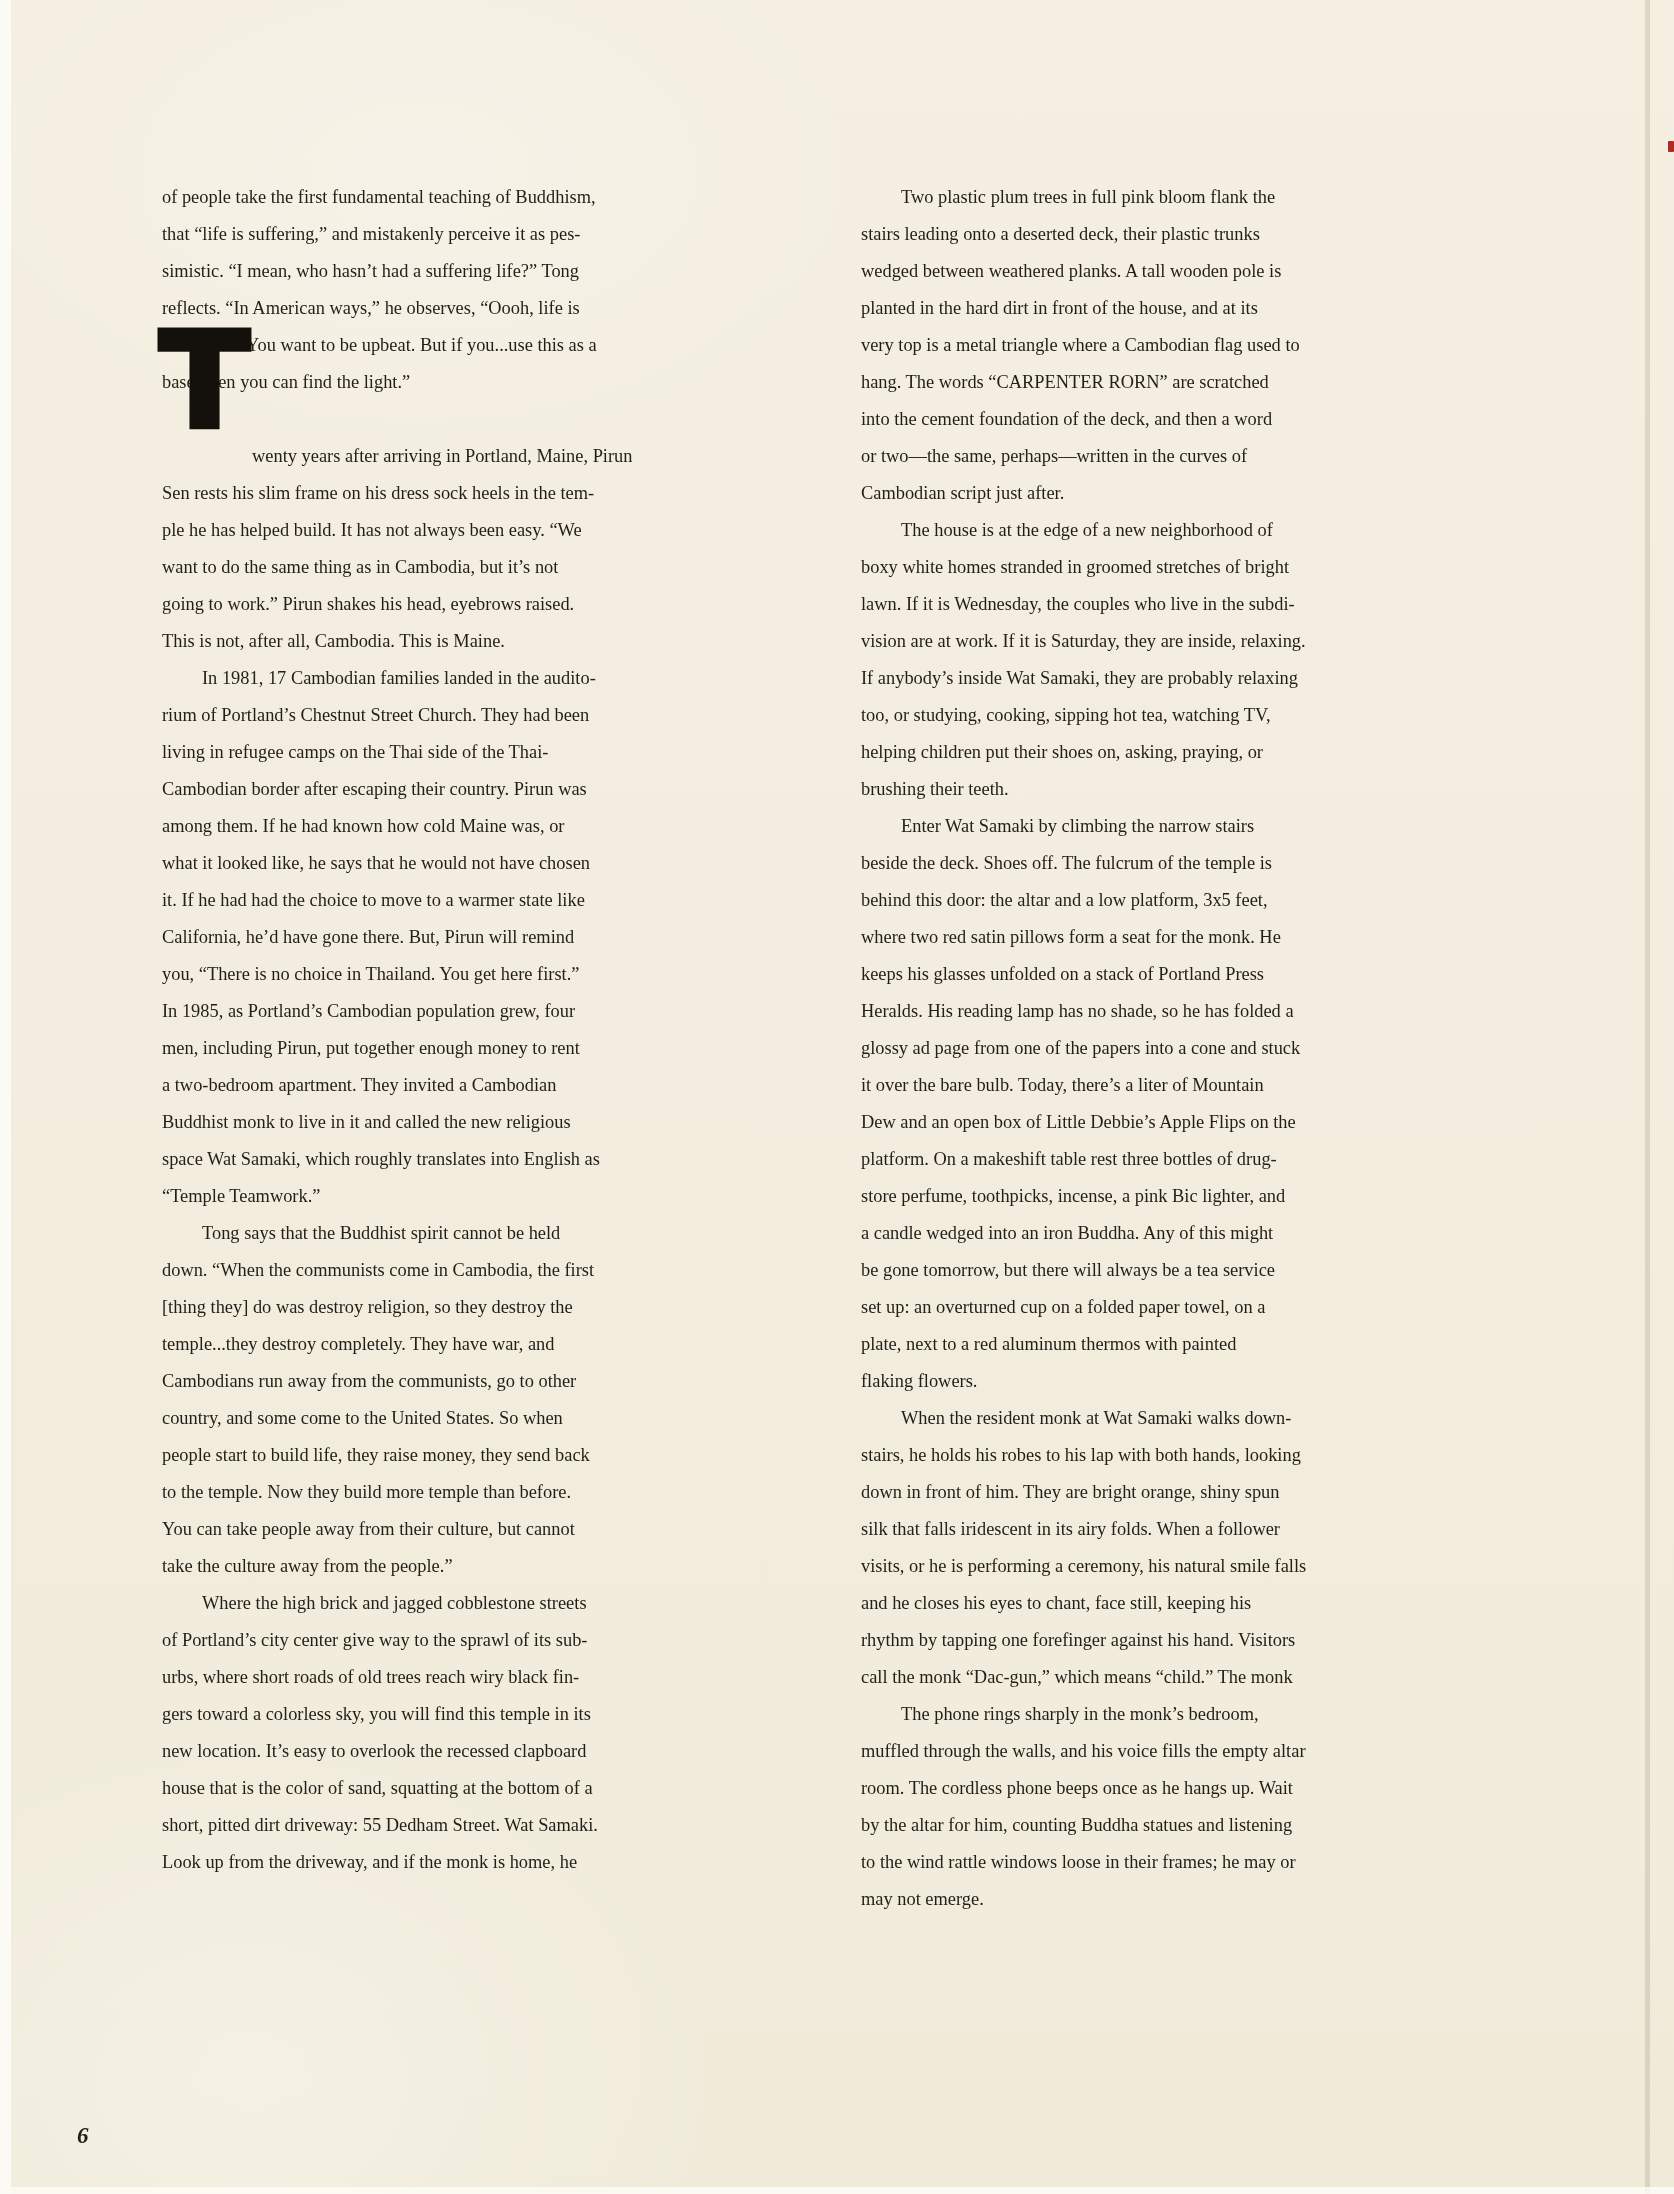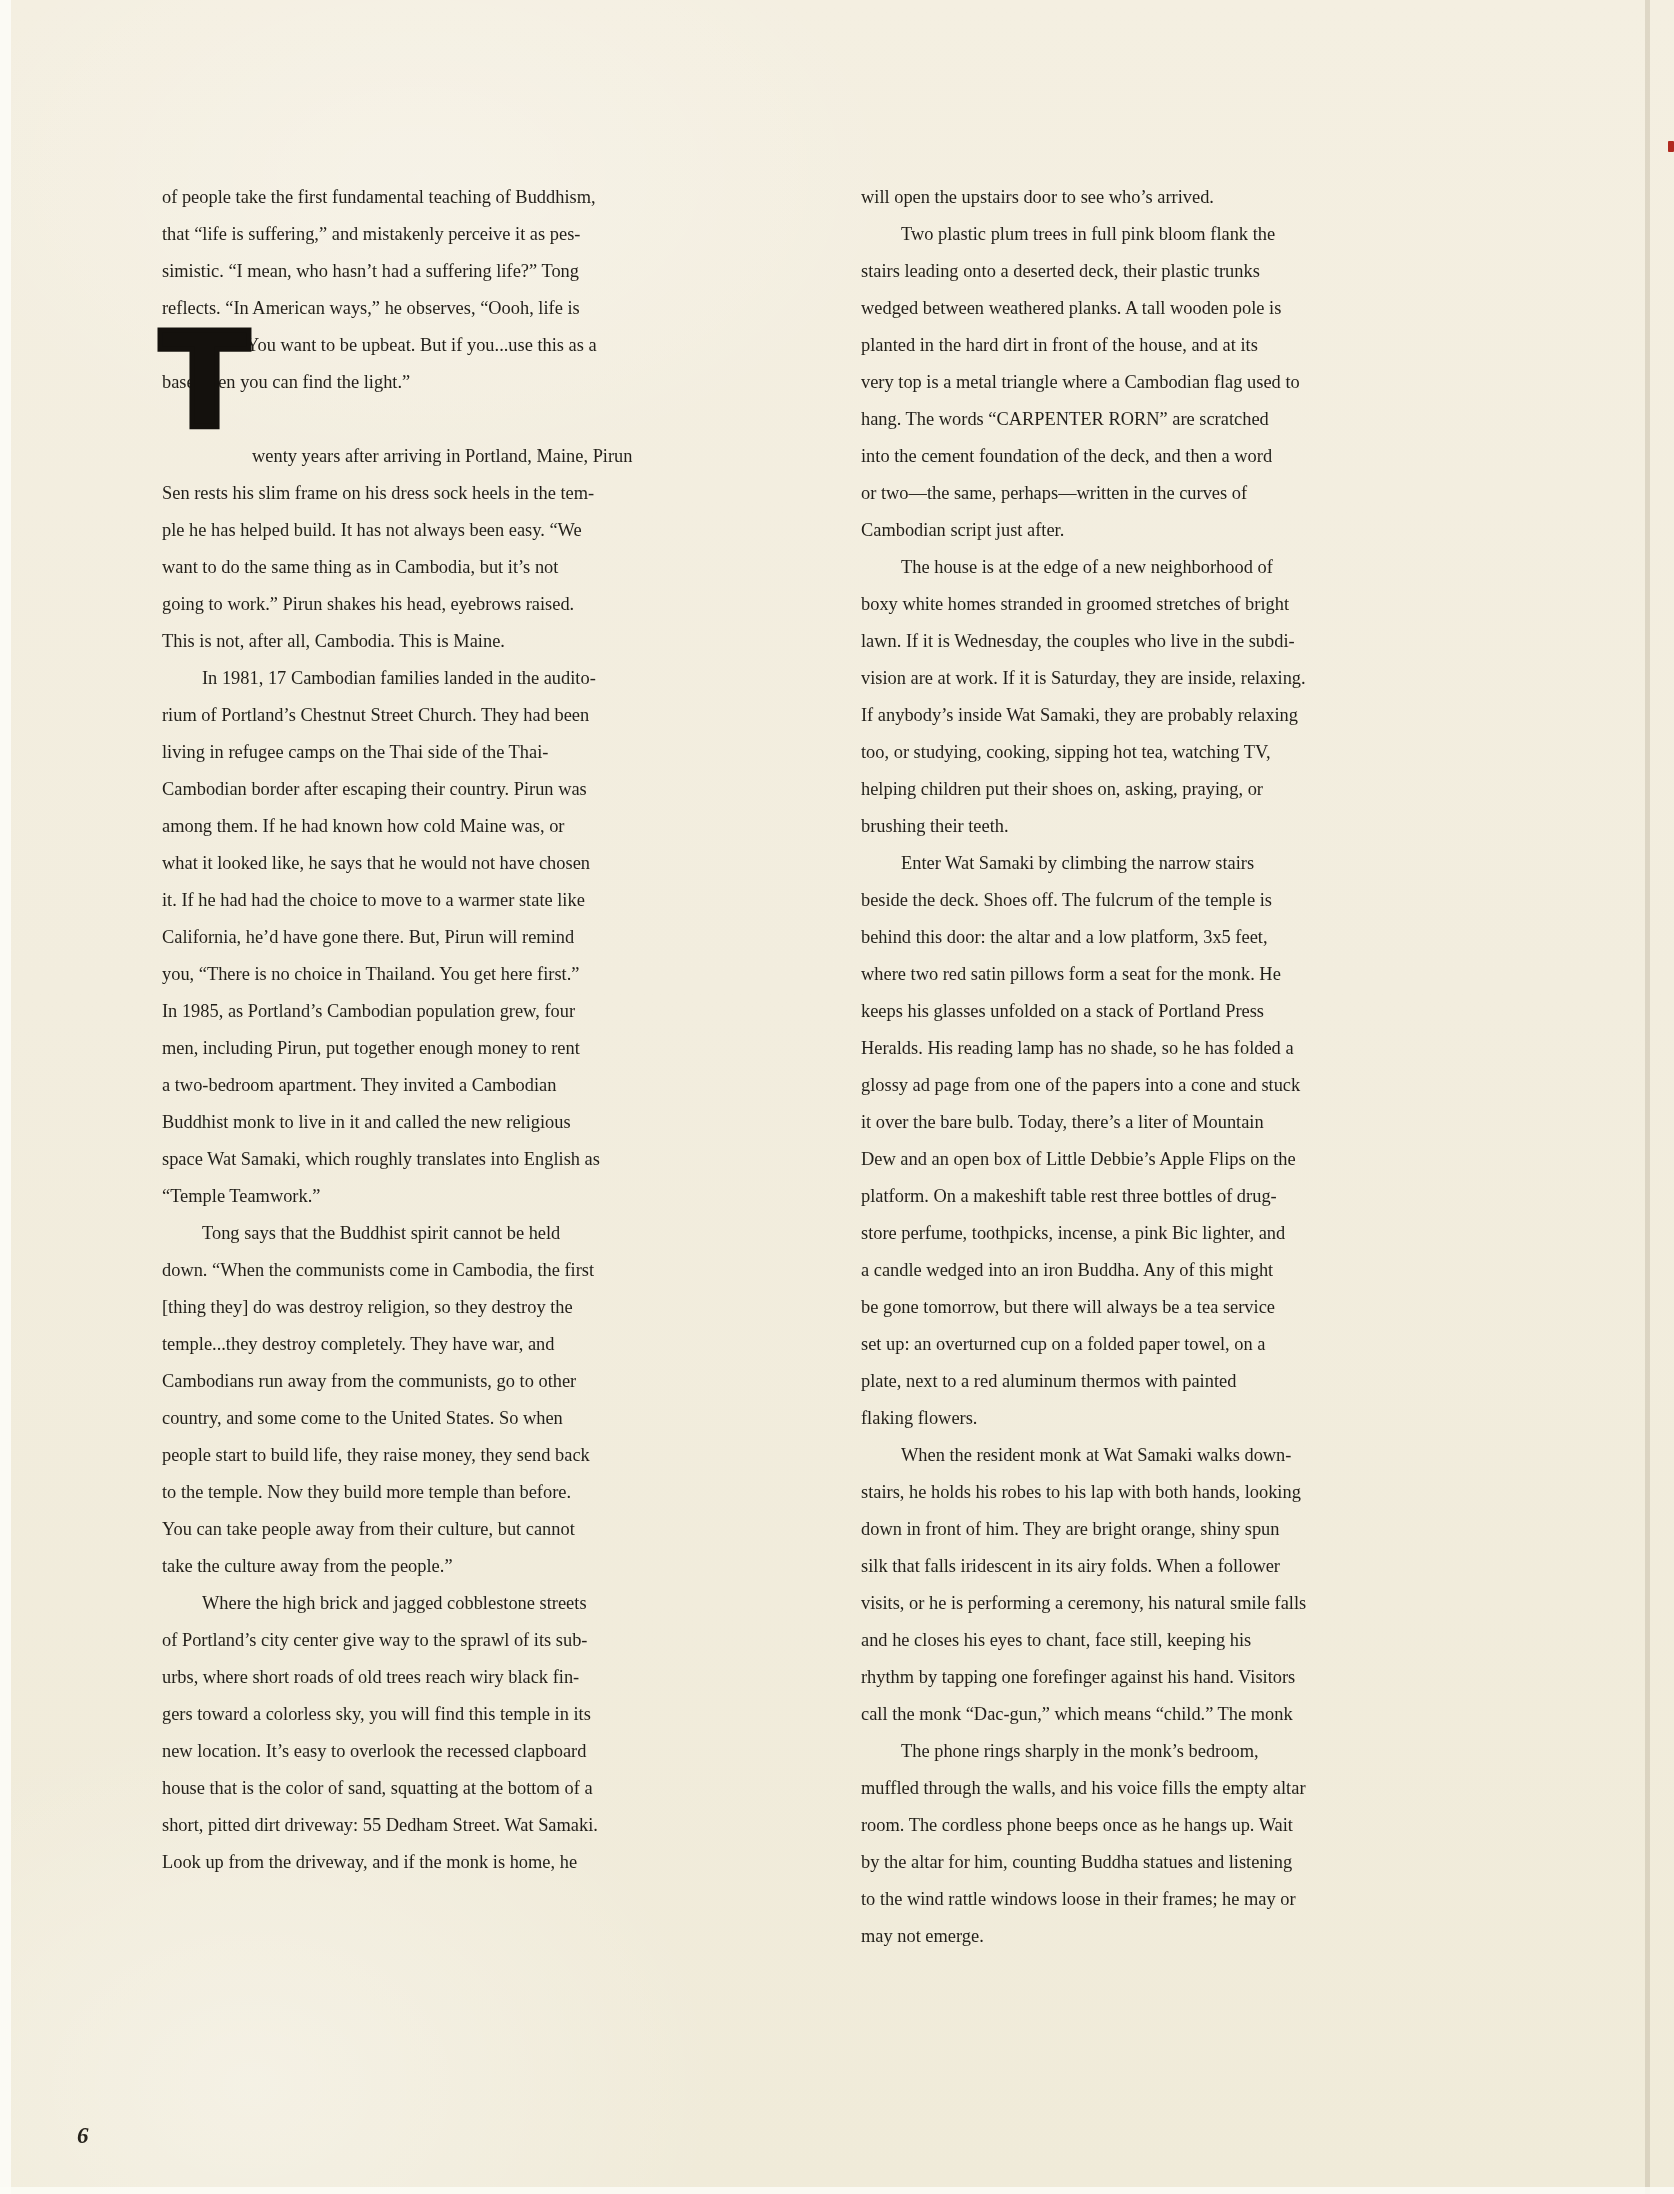--- a/index.html
+++ b/index.html
@@ -166,21 +166,20 @@
 of Portland’s city center give way to the sprawl of its sub-
 urbs, where short roads of old trees reach wiry black fin-
 gers toward a colorless sky, you will find this temple in its
 new location. It’s easy to overlook the recessed clapboard
 house that is the color of sand, squatting at the bottom of a
 short, pitted dirt driveway: 55 Dedham Street. Wat Samaki.
 Look up from the driveway, and if the monk is home, he</p>
   </div>
 
   <div class="col col-right">
-    <p>will open the upstairs door to see who’s arrived.</p>
 
     <p class="indent">Two plastic plum trees in full pink bloom flank the
 stairs leading onto a deserted deck, their plastic trunks
 wedged between weathered planks. A tall wooden pole is
 planted in the hard dirt in front of the house, and at its
 very top is a metal triangle where a Cambodian flag used to
 hang. The words “CARPENTER RORN” are scratched
 into the cement foundation of the deck, and then a word
 or two—the same, perhaps—written in the curves of
 Cambodian script just after.</p>

